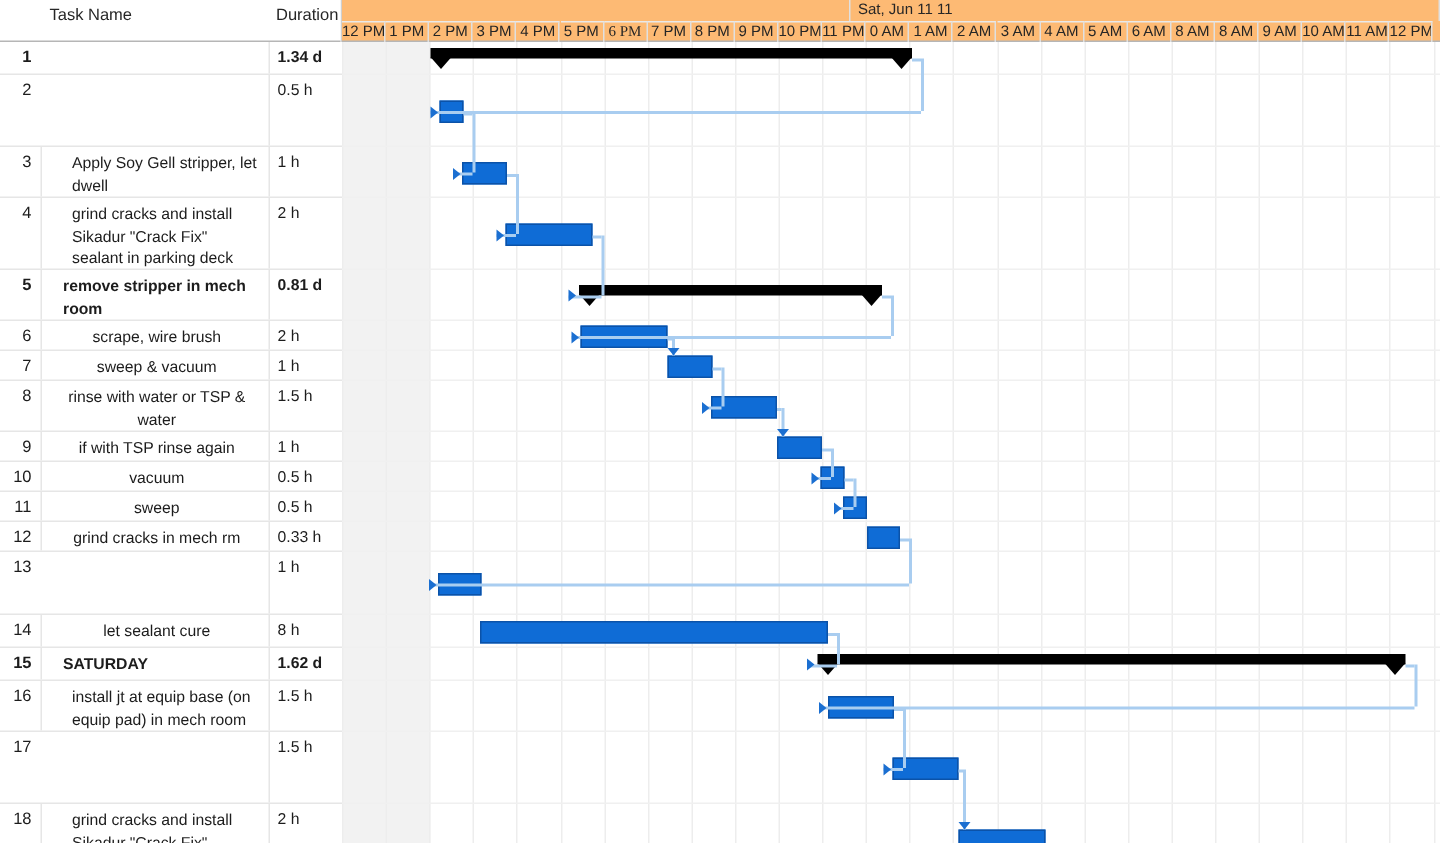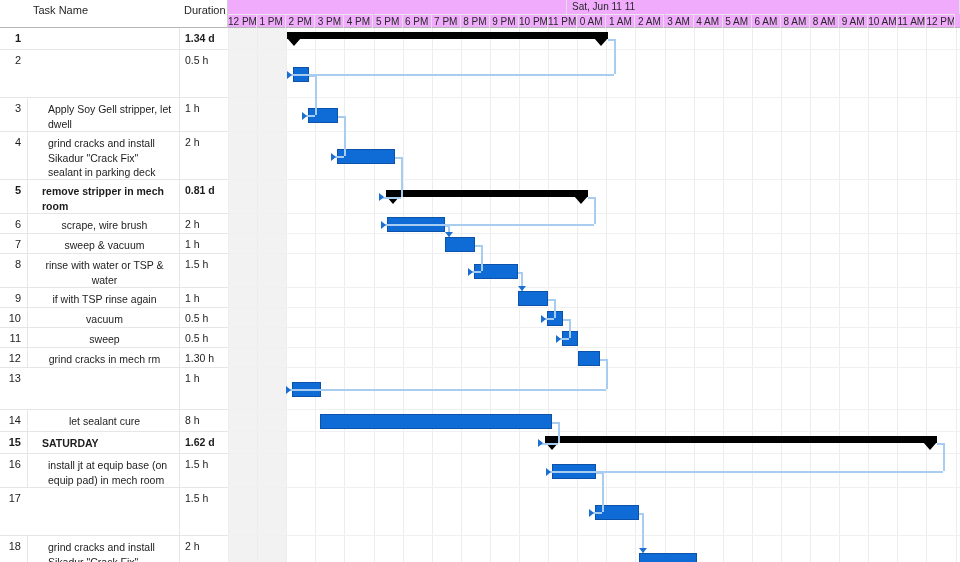--- a/index.html
+++ b/index.html
@@ -73,21 +73,21 @@
 
   
   #chart-pane {
     position: absolute; left: 228px; top: 0;
     width: 732px; height: 562px;
     background: #ffffff;
     overflow: hidden;
   }
   #tl-head {
     position: absolute; left: 0; top: 0; width: 732px; height: 28px;
-    border-bottom: 1px solid #b6b6b6; background: #f0abfc;
+    border-bottom: 1px solid #b6b6b6; background: #fdba74;
   }
   .tl-day {
     position: absolute; top: 0; height: 14px;
     font-size: 10px; color: #262626;
     padding-left: 5px; line-height: 14px;
     border-right: 1px solid #e0e0e0;
     white-space: nowrap; overflow: hidden;
   }
   .tl-hour {
     position: absolute; top: 14px; height: 14px;
@@ -214,21 +214,21 @@
           <div class="cell-dur">0.5 h</div>
         </div>
         <div class="trow indent1 center" style="height: 20px;">
           <div class="cell-id">11</div>
           <div class="cell-name">sweep</div>
           <div class="cell-dur">0.5 h</div>
         </div>
         <div class="trow indent1 center" style="height: 20px;">
           <div class="cell-id">12</div>
           <div class="cell-name">grind cracks in mech rm</div>
-          <div class="cell-dur">1.30 h</div>
+          <div class="cell-dur">0.33 h</div>
         </div>
         <div class="trow indent1" style="height: 42px;">
           <div class="cell-id">13</div>
           <div class="cell-dur">1 h</div>
         </div>
         <div class="trow indent1 center" style="height: 22px;">
           <div class="cell-id">14</div>
           <div class="cell-name">let sealant cure</div>
           <div class="cell-dur">8 h</div>
         </div>
@@ -257,21 +257,21 @@
   <div id="chart-pane">
     <div id="tl-head">
         <div class="tl-day" style="left: 0px; width: 339px;"></div>
         <div class="tl-day" style="left: 339px; width: 393px;">Sat, Jun 11 11</div>
         <div class="tl-hour" style="left: 0px; width: 29.1px;">12 PM</div>
         <div class="tl-hour" style="left: 29.1px; width: 29.1px;">1 PM</div>
         <div class="tl-hour" style="left: 58.2px; width: 29.1px;">2 PM</div>
         <div class="tl-hour" style="left: 87.3px; width: 29.1px;">3 PM</div>
         <div class="tl-hour" style="left: 116.4px; width: 29.1px;">4 PM</div>
         <div class="tl-hour" style="left: 145.5px; width: 29.1px;">5 PM</div>
-        <div class="tl-hour" style="left: 174.6px; width: 29.1px;">6 PM</div>
+        <div class="tl-hour" style="left: 174.6px; width: 29.1px; font-family: Liberation Serif, serif;">6 PM</div>
         <div class="tl-hour" style="left: 203.7px; width: 29.1px;">7 PM</div>
         <div class="tl-hour" style="left: 232.8px; width: 29.1px;">8 PM</div>
         <div class="tl-hour" style="left: 261.9px; width: 29.1px;">9 PM</div>
         <div class="tl-hour" style="left: 291px; width: 29.1px;">10 PM</div>
         <div class="tl-hour" style="left: 320.1px; width: 29.1px;">11 PM</div>
         <div class="tl-hour" style="left: 349.2px; width: 29.1px;">0 AM</div>
         <div class="tl-hour" style="left: 378.3px; width: 29.1px;">1 AM</div>
         <div class="tl-hour" style="left: 407.4px; width: 29.1px;">2 AM</div>
         <div class="tl-hour" style="left: 436.5px; width: 29.1px;">3 AM</div>
         <div class="tl-hour" style="left: 465.6px; width: 29.1px;">4 AM</div>

